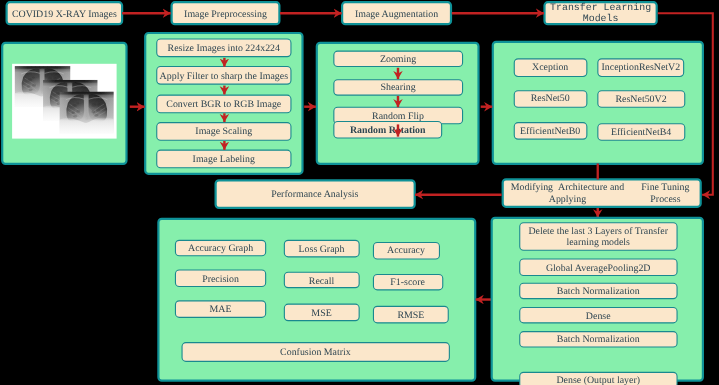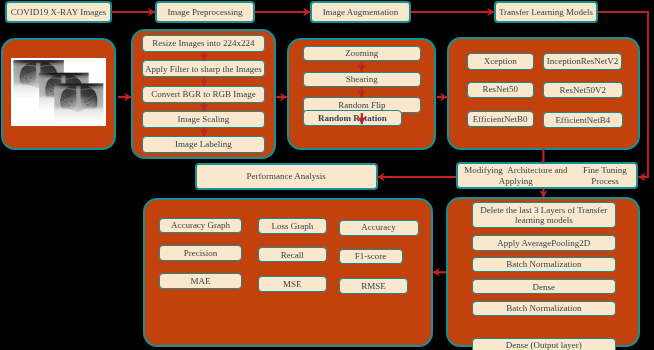--- a/index.html
+++ b/index.html
@@ -1,43 +1,43 @@
 <!DOCTYPE html>
 <html><head>
 <meta charset="utf-8">
 <style>
   html,body{margin:0;padding:0;background:#000;}
   #stage{position:relative;width:654px;height:350px;background:#000;overflow:hidden;
          font-family:"Liberation Serif", serif; color:#2f4652;}
   .box{position:absolute;box-sizing:border-box;background:#fbe7cb;border:2px solid #0f9298;
        border-radius:4px;display:flex;align-items:center;justify-content:center;
        font-size:9px;line-height:10.4px;text-align:center;}
-  .panel{position:absolute;box-sizing:border-box;background:#c2410c;border:2px solid #0f9298;
-         border-radius:14px;}
+  .panel{position:absolute;box-sizing:border-box;background:#86efac;border:2px solid #0f9298;
+         border-radius:4px;}
   .ibox{position:absolute;box-sizing:border-box;background:#fbe7cb;border:1.3px solid #19898f;
         border-radius:4px;display:flex;align-items:center;justify-content:center;
         font-size:9px;line-height:10.4px;text-align:center;}
   svg{display:block;overflow:visible;}
   #arrows{position:absolute;left:0;top:0;width:654px;height:350px;pointer-events:none;}
 </style>
 </head>
 <body>
 
 <div id="stage">
 
   <div class="box stage" style="left:5px;top:1px;width:107px;height:22px;">
     <span>COVID19 X-RAY Images</span>
   </div>
   <div class="box stage" style="left:155px;top:1px;width:100px;height:22px;">
     <span>Image Preprocessing</span>
   </div>
   <div class="box stage" style="left:310px;top:1px;width:101px;height:22px;">
     <span>Image Augmentation</span>
   </div>
-  <div class="box stage" style="left:494px;top:1px;width:104px;height:22px;">
+  <div class="box stage" style="left:494px;top:1px;width:104px;height:22px;font-family:Liberation Mono, monospace;">
     <span>Transfer Learning Models</span>
   </div>
 
   <div class="panel" style="left:0.8px;top:37.8px;width:115.6px;height:111.8px;">
     <div style="position:absolute;left:7.9px;top:18.0px;width:95.4px;height:68.3px;background:#fff;">
       <svg width="95.4" height="68.3" viewBox="0 0 95.4 68.3" style="position:absolute;left:0;top:0;">
         <defs>
           <linearGradient id="bgv" x1="0" y1="0" x2="0" y2="1">
             <stop offset="0" stop-color="#1a1a1a"></stop>
             <stop offset="0.05" stop-color="#242424"></stop>
@@ -191,21 +191,21 @@
     <span>Fine Tuning Process</span>
   </div>
 
   <div class="panel" style="left:142.5px;top:197.5px;width:290px;height:149.5px;">
     <div class="ibox" style="left:14.5px;top:18.0px;width:83.0px;height:15px;">
       <span>Accuracy Graph</span>
     </div>
     <div class="ibox" style="left:113.1px;top:18.0px;width:69.4px;height:16.6px;">
       <span>Loss Graph</span>
     </div>
-    <div class="ibox" style="left:194.1px;top:20.0px;width:80px;height:16.4px;">
+    <div class="ibox" style="left:194.1px;top:20.0px;width:61px;height:16.4px;">
       <span>Accuracy</span>
     </div>
     <div class="ibox" style="left:14.5px;top:45.7px;width:83.0px;height:16.1px;">
       <span>Precision</span>
     </div>
     <div class="ibox" style="left:113.1px;top:47.7px;width:69.4px;height:15.1px;">
       <span>Recall</span>
     </div>
     <div class="ibox" style="left:194.1px;top:49.0px;width:64px;height:15.5px;align-items:center;">
       <span>F1-score</span>
@@ -213,20 +213,23 @@
     <div class="ibox" style="left:14.5px;top:73.6px;width:83.0px;height:16.3px;">
       <span>MAE</span>
     </div>
     <div class="ibox" style="left:113.1px;top:76.6px;width:69.4px;height:16.4px;">
       <span>MSE</span>
     </div>
     <div class="ibox" style="left:194.1px;top:78.4px;width:69.9px;height:15.8px;">
       <span>RMSE</span>
     </div>
 
+    <div class="ibox" style="left:20.0px;top:111.7px;width:244.5px;height:18.1px;">
+      <span>Confusion Matrix</span>
+    </div>
   </div>
 
   <svg id="arrows" viewBox="0 0 654 350">
     <defs>
       <marker id="ah" markerWidth="9" markerHeight="9" refX="7.4" refY="4.4" orient="auto" markerUnits="userSpaceOnUse">
         <path d="M0,0.1 L7.4,4.4 L0,8.7 L2.3,4.4 Z" fill="#c22222"></path>
       </marker>
     </defs>
     <g stroke="#c22222" stroke-width="2.2" fill="none" marker-end="url(#ah)">
 
@@ -257,21 +260,21 @@
     <line x1="543.4" y1="148.6" x2="543.4" y2="163.2" stroke="#c22222" stroke-width="2.1"></line>
 
     <path d="M598 12 L648 12 L648 177 L638.3 177" stroke="#c22222" stroke-width="1.9" fill="none" marker-end="url(#ah)"></path>
   </svg>
 
   <div class="panel" style="left:446px;top:196.8px;width:193.5px;height:150.3px;">
     <div class="ibox" style="left:23.8px;top:3.5px;width:144.1px;height:25.8px;">
       <span>Delete the last 3 Layers of Transfer learning models</span>
     </div>
     <div class="ibox" style="left:23.8px;top:36.1px;width:144.1px;height:15.8px;">
-      <span>Apply AveragePooling2D</span>
+      <span>Global AveragePooling2D</span>
     </div>
     <div class="ibox" style="left:23.8px;top:58.2px;width:144.1px;height:15.1px;">
       <span>Batch Normalization</span>
     </div>
     <div class="ibox" style="left:23.8px;top:80.4px;width:144.1px;height:15.3px;">
       <span>Dense</span>
     </div>
     <div class="ibox" style="left:23.8px;top:102.1px;width:144.1px;height:15.0px;">
       <span>Batch Normalization</span>
     </div>

